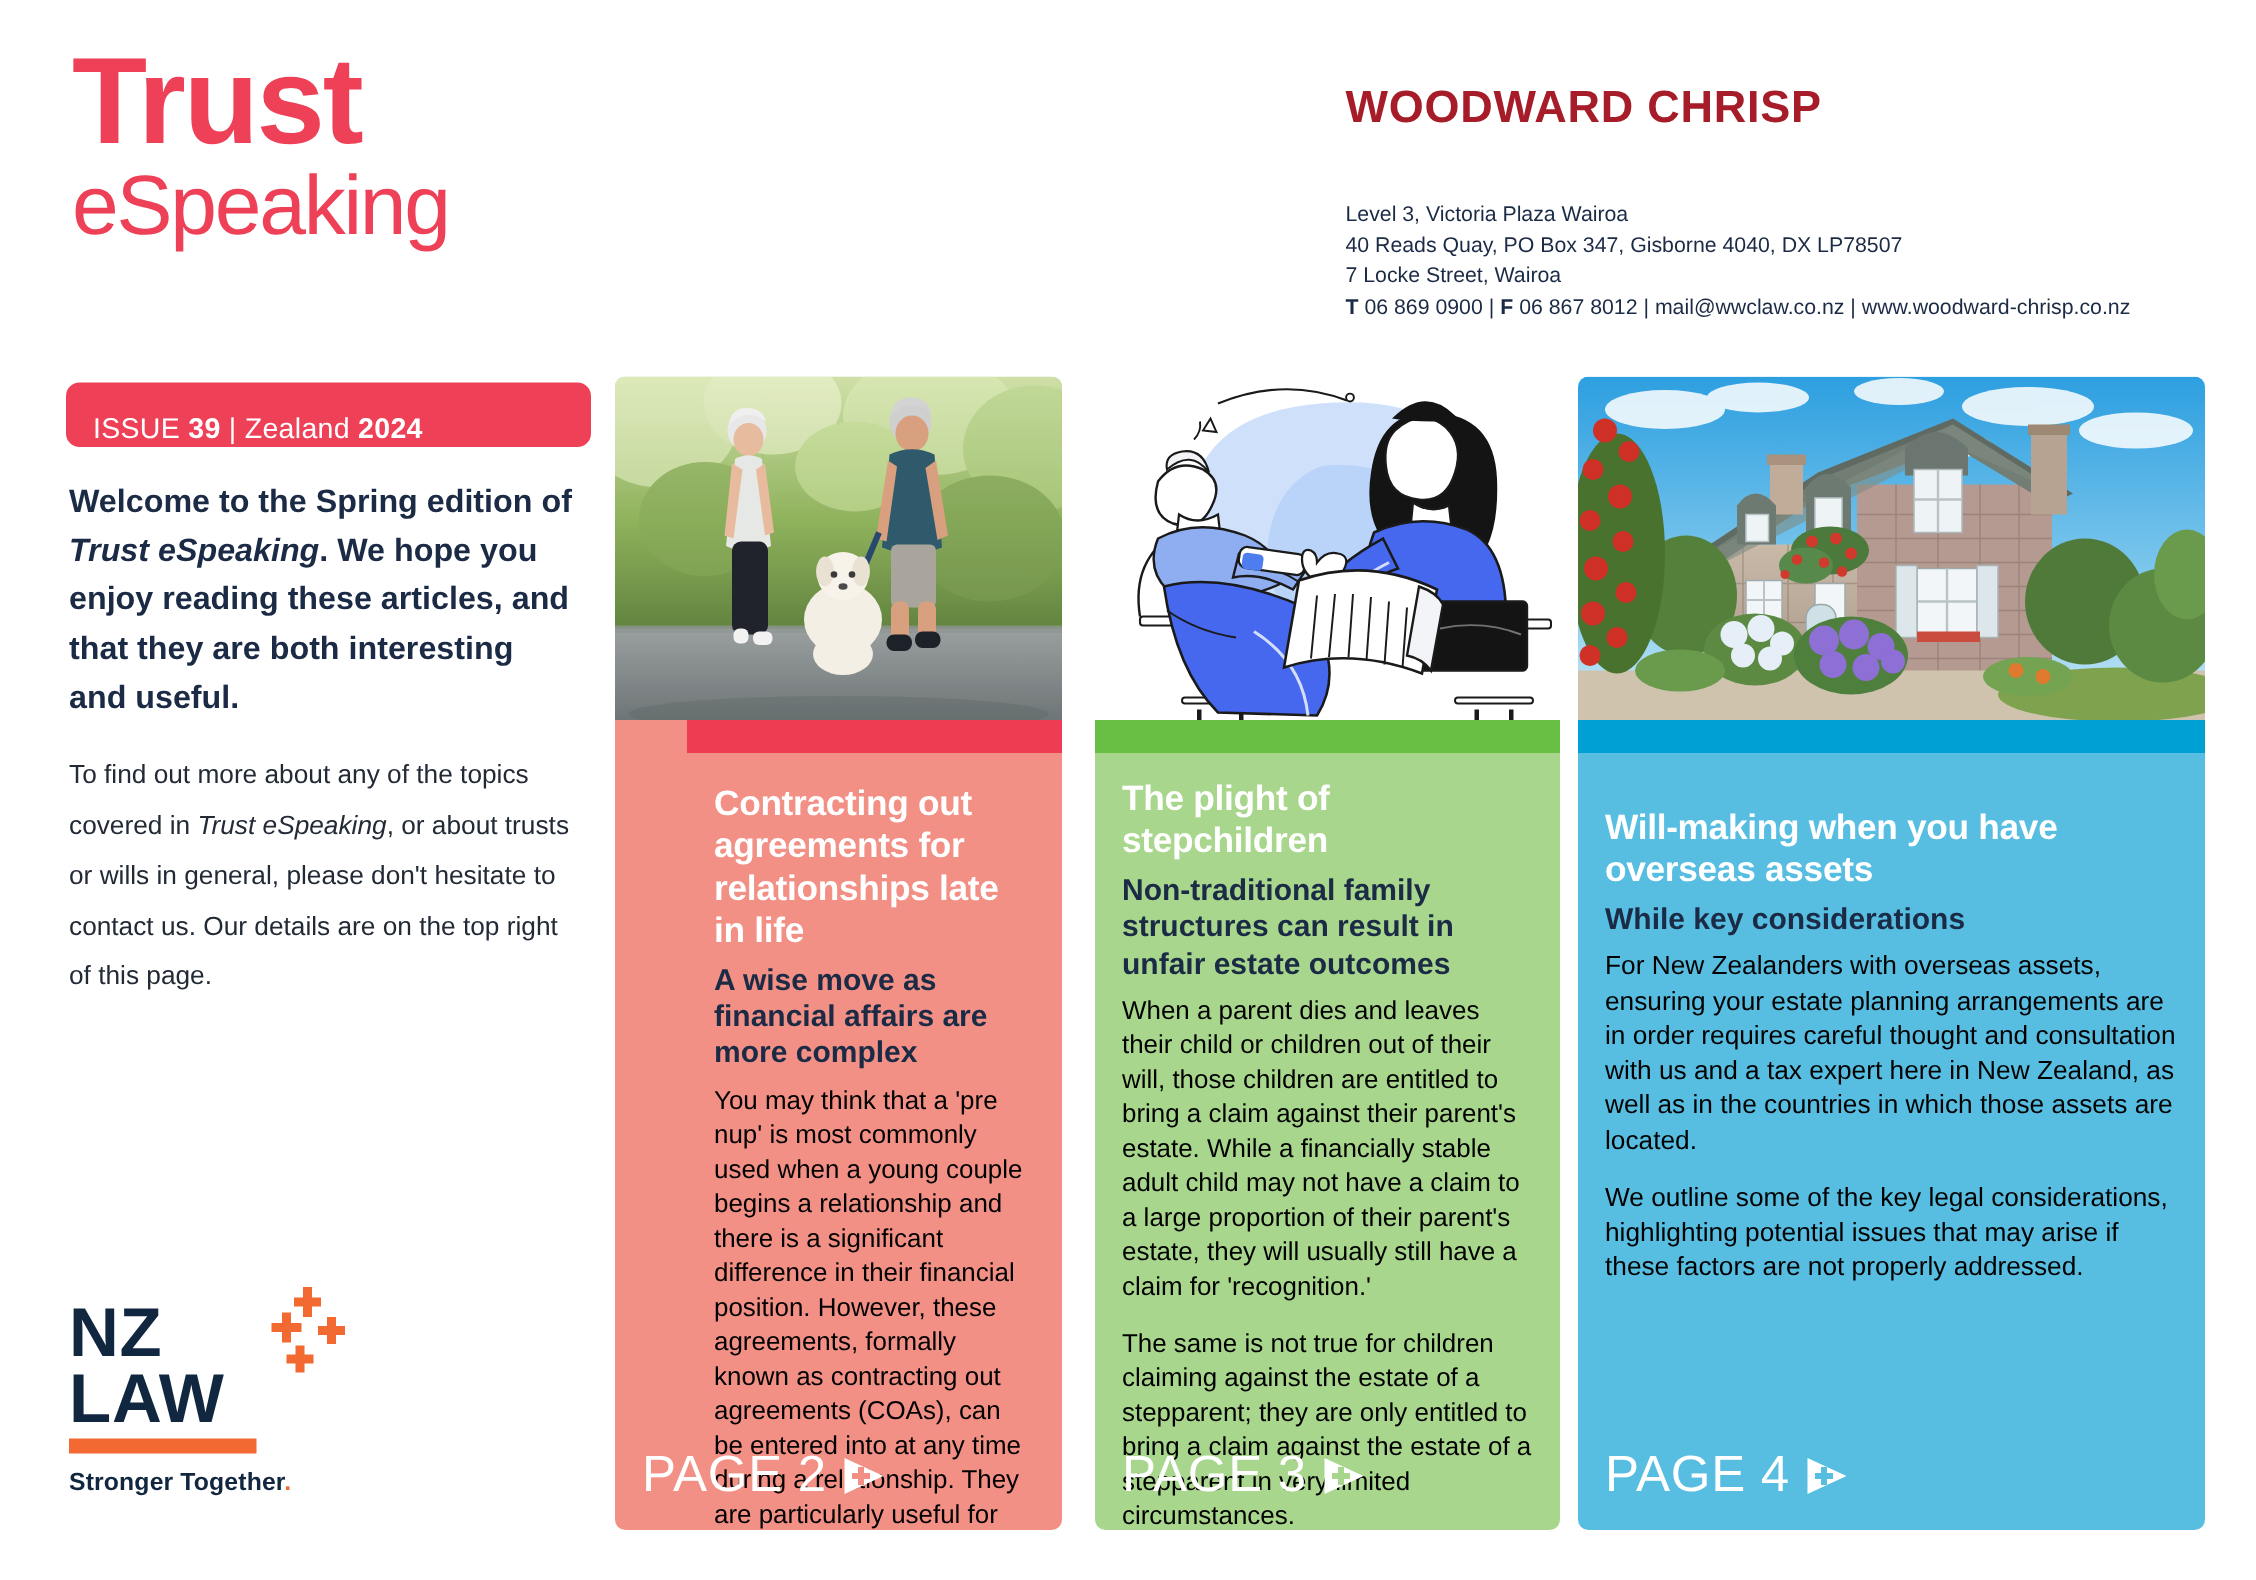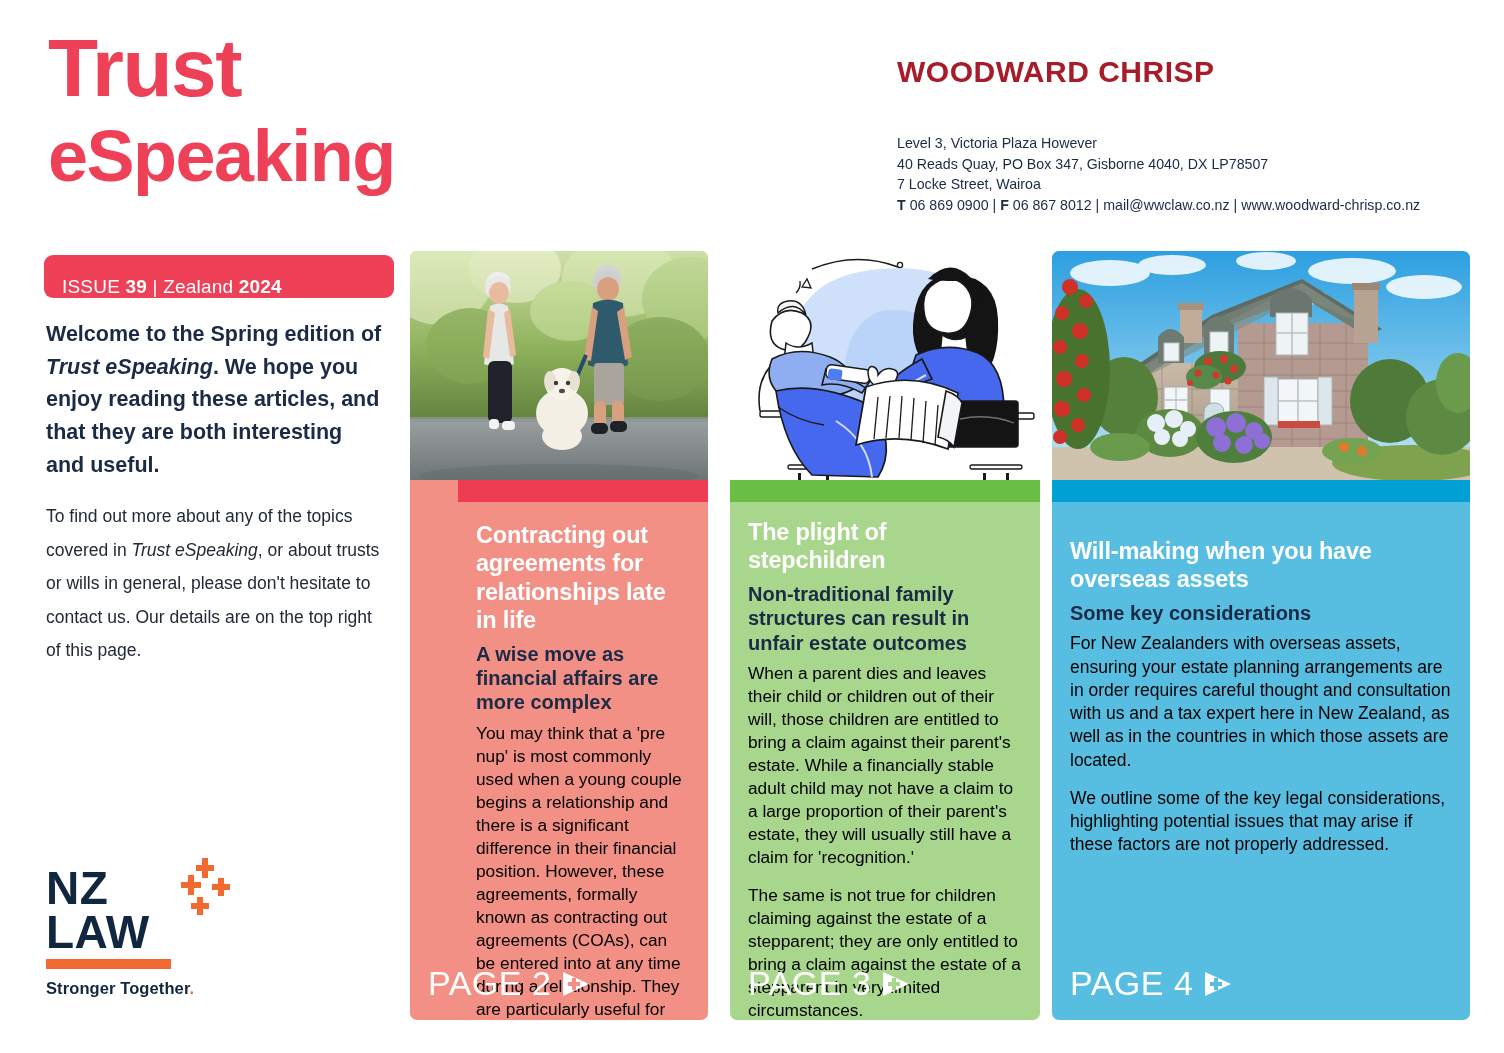--- a/index.html
+++ b/index.html
@@ -7,21 +7,21 @@
     width: 1504px; height: 1053px;
     background: #ffffff;
     font-family: "Liberation Sans", sans-serif;
     overflow: hidden;
   }
   .page { position: relative; width: 1504px; height: 1053px; background:#fff; }
 
   
   .masthead { position:absolute; left:48px; top:28px; line-height:0.98; }
   .mast-1 { font-size:82px; font-weight:700; color:#EE4056; letter-spacing:-1.5px; display:block; }
-  .mast-2 { font-size:72px; font-weight:700; color:#EE4056; letter-spacing:-1.5px; display:block; margin-top:13px; }
+  .mast-2 { font-size:56px; font-weight:400; color:#EE4056; letter-spacing:-1.5px; display:block; margin-top:2px; }
 
   
   .firm { position:absolute; left:897px; top:55px; width:580px; }
   .firm-name { font-size:30px; font-weight:700; color:#A61C28; letter-spacing:0.5px; }
   .firm-addr { margin-top:44px; font-size:14.2px; line-height:1.45; color:#1B2A45; }
   .firm-addr .lbl { font-weight:700; }
 
   
   .issue-badge {
     position:absolute; left:44px; top:255px; width:350px; height:43px;
@@ -88,21 +88,21 @@
 <div class="page">
 
   <div class="masthead">
     <span class="mast-1" style="color: rgb(238, 64, 86);">Trust</span>
     <span class="mast-2" style="color: rgb(238, 64, 86);">eSpeaking</span>
   </div>
 
   <div class="firm">
     <div class="firm-name" style="color: rgb(166, 28, 40);">WOODWARD CHRISP</div>
     <div class="firm-addr">
-      <div>Level 3, Victoria Plaza However</div>
+      <div>Level 3, Victoria Plaza Wairoa</div>
       <div>40 Reads Quay, PO Box 347, Gisborne 4040, DX LP78507</div>
       <div>7 Locke Street, Wairoa</div>
       <div>
         <span class="lbl">T</span>
         <span>06 869 0900</span>
         <span>|</span>
         <span class="lbl">F</span>
         <span>06 867 8012</span>
         <span>|</span>
         <span>mail@wwclaw.co.nz</span>
@@ -445,21 +445,21 @@
         <path d="M3 2 L29 14 L3 26z" fill="#ffffff"></path>
         <path d="M8 12h4V8h4v4h4v4h-4v4h-4v-4H8z" fill="#A8D68C"></path>
       </svg>
     </div>
   </div>
 
   <div class="card" id="card3" style="background: rgb(87, 190, 226);">
     <div class="accent" id="acc3" style="background: rgb(0, 159, 212);"></div>
     <div class="body">
       <div class="card-title">Will-making when you have overseas assets</div>
-      <div class="card-sub">Some key considerations</div>
+      <div class="card-sub">While key considerations</div>
       <div class="card-p">For New Zealanders with overseas assets, ensuring your estate planning arrangements are in order requires careful thought and consultation with us and a tax expert here in New Zealand, as well as in the countries in which those assets are located.</div>
       <div class="card-p">We outline some of the key legal considerations, highlighting potential issues that may arise if these factors are not properly addressed.</div>
     </div>
     <div class="page-link">
       <span>PAGE 4</span>
       <svg width="30" height="28" viewBox="0 0 30 28">
         <path d="M3 2 L29 14 L3 26z" fill="#ffffff"></path>
         <path d="M8 12h4V8h4v4h4v4h-4v4h-4v-4H8z" fill="#57BEE2"></path>
       </svg>
     </div>

